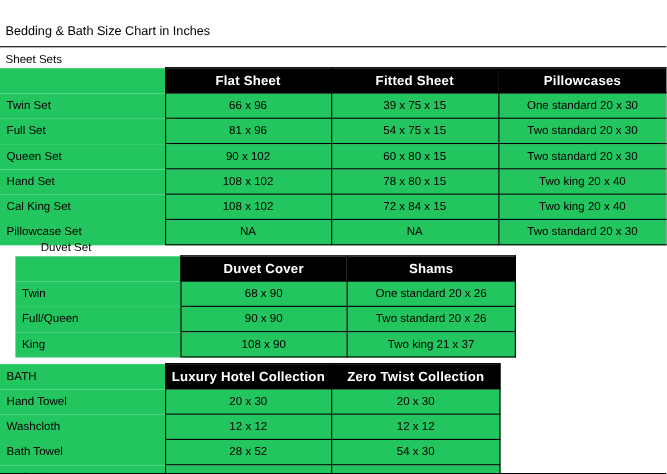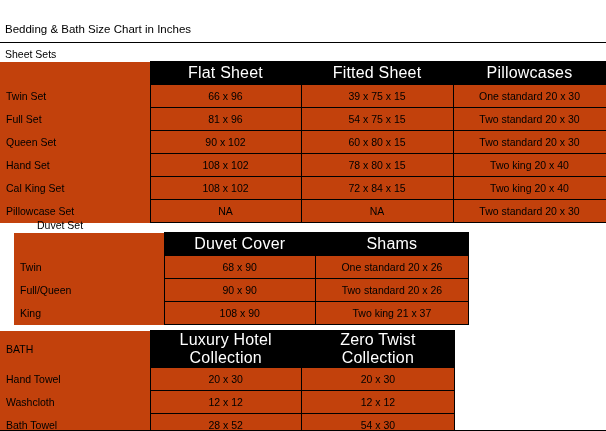--- a/index.html
+++ b/index.html
@@ -37,43 +37,44 @@
     border-collapse: collapse;
     table-layout: fixed;
   }
   table.chart td, table.chart th {
     border: 1px solid #000000;
     font-weight: normal;
     font-size: 10.5px;
     padding: 0;
     height: 22px;
     vertical-align: middle;
-    background: #c2410c;
+    background: #22c55e;
   }
   
   table.chart td.rowlabel {
     border-left: none;
     border-top: none;
     border-bottom: none;
     text-align: left;
     padding-left: 6px;
     width: 150px;
   }
   table.chart td.corner {
     border: none;
     text-align: left;
     padding-left: 6px;
     width: 150px;
   }
   table.chart th.hdr {
     background: #000000;
     color: #ffffff;
     text-align: center;
-    font-size: 16px;
+    font-size: 12px;
     letter-spacing: 0.2px;
+    font-weight: bold;
   }
   table.chart td.val {
     text-align: center;
   }
 
   
   .section-caption {
     position: absolute;
     left: 5px;
     font-size: 10.5px;

